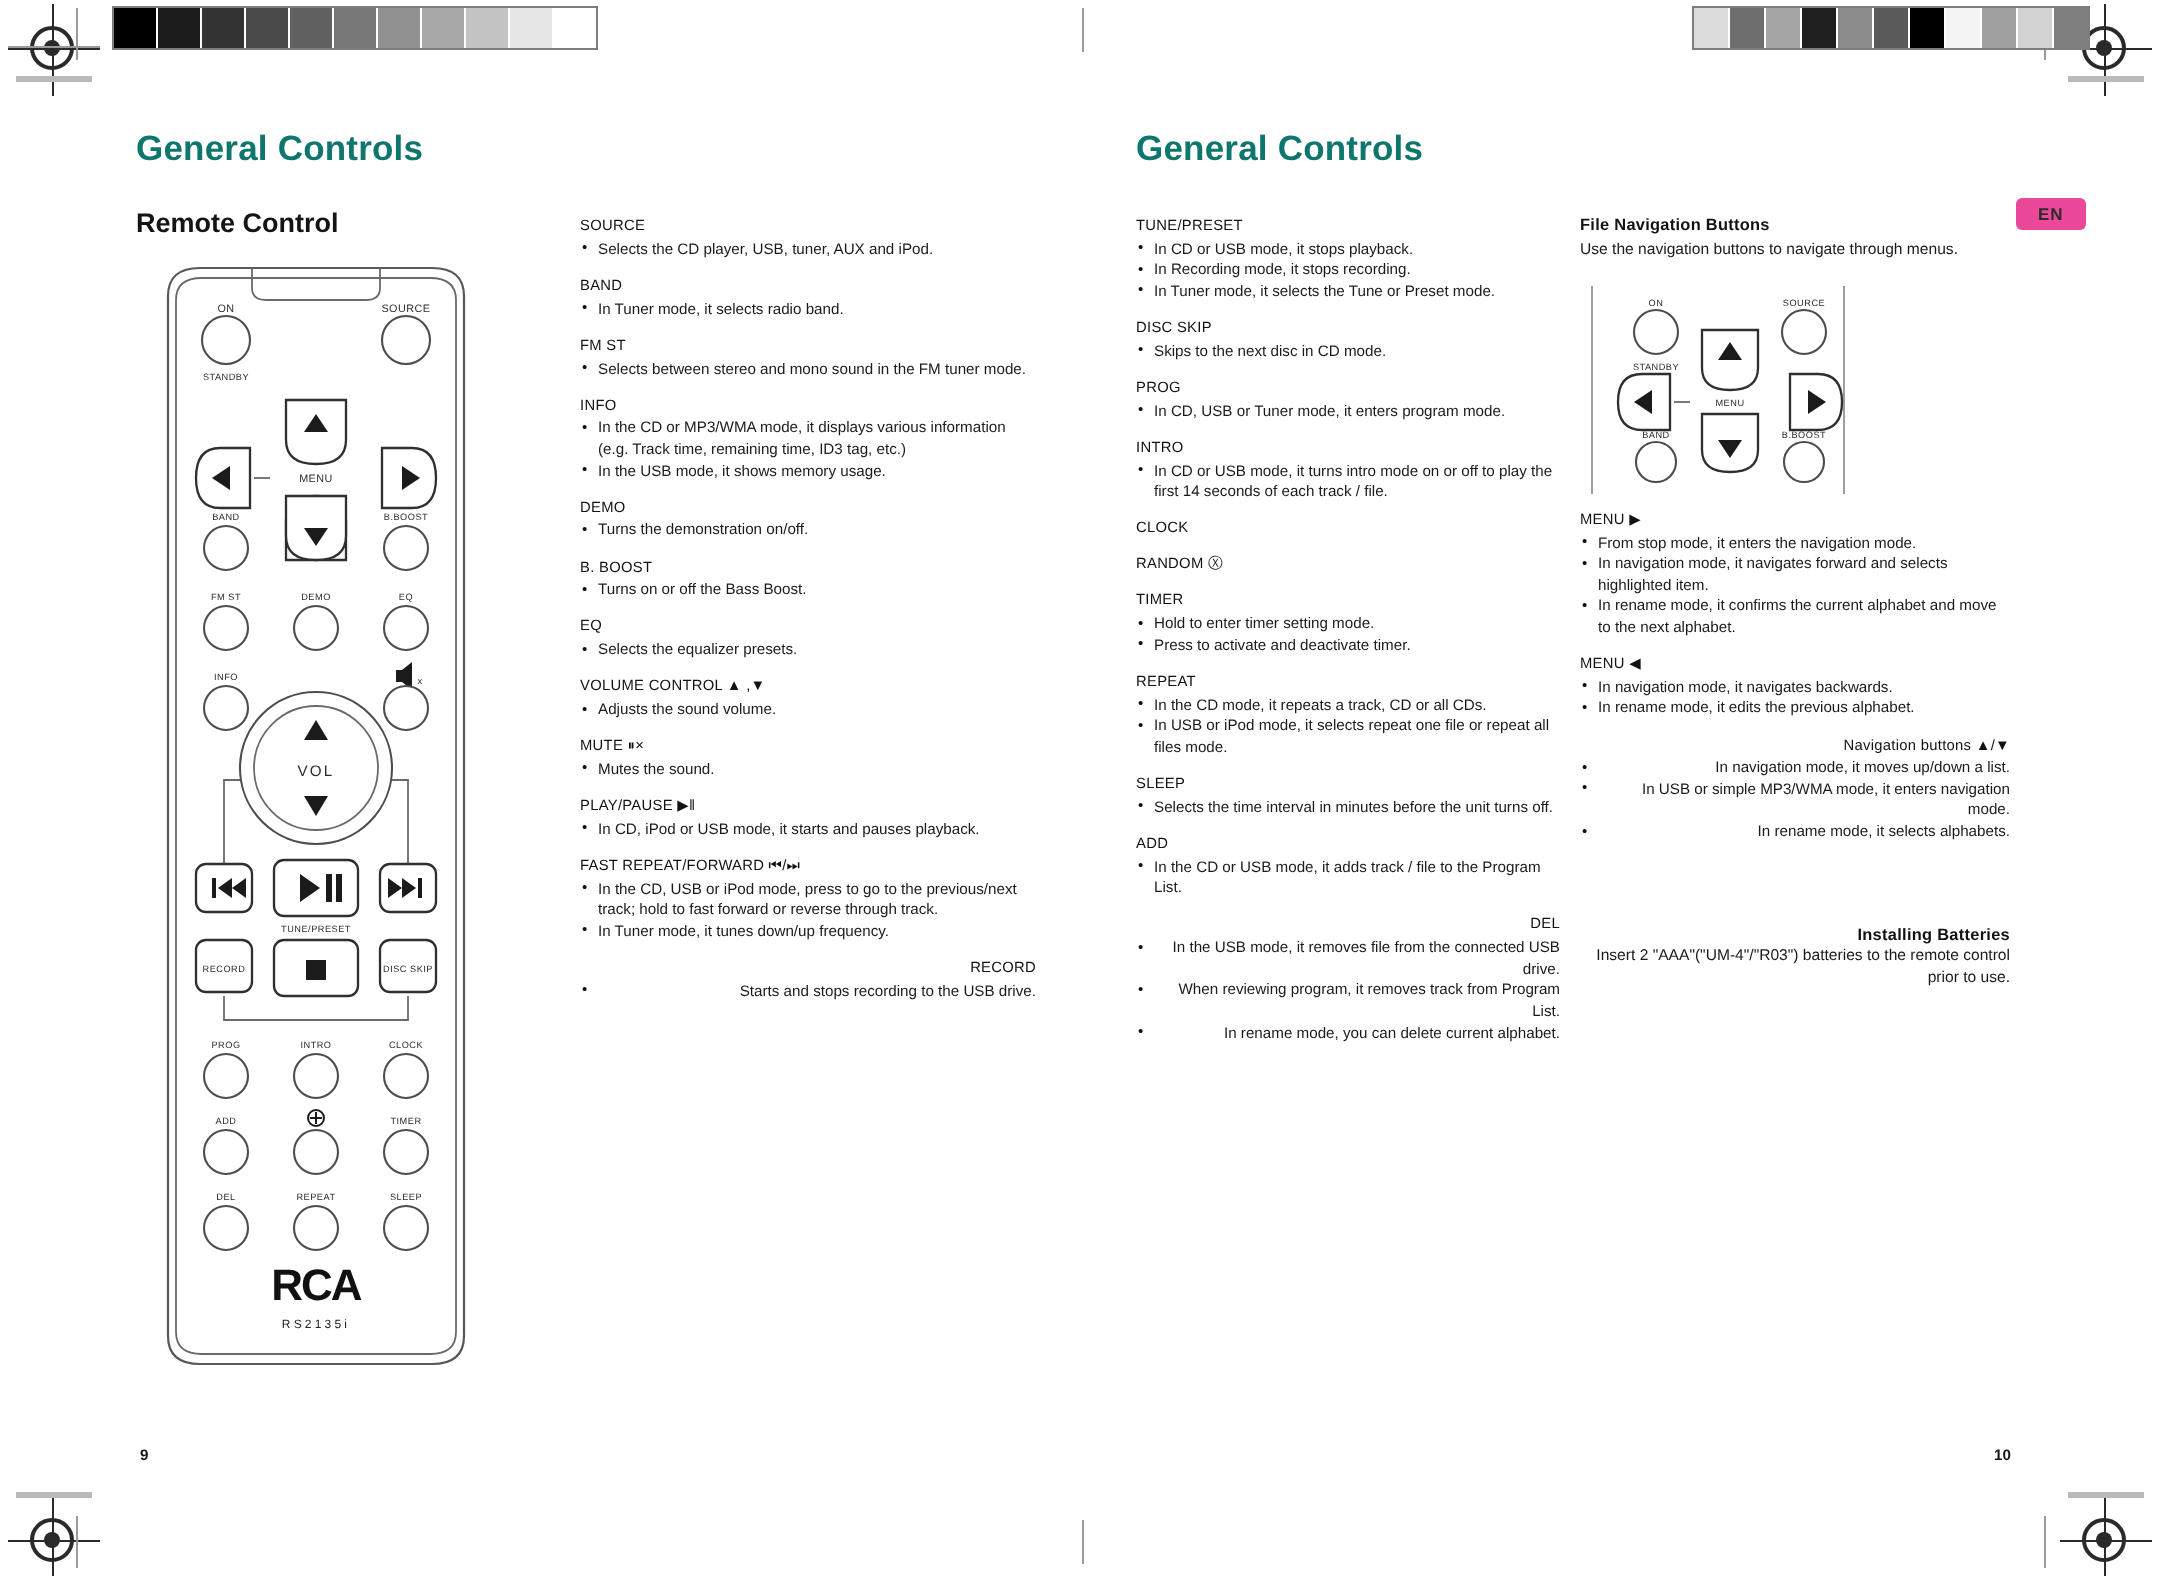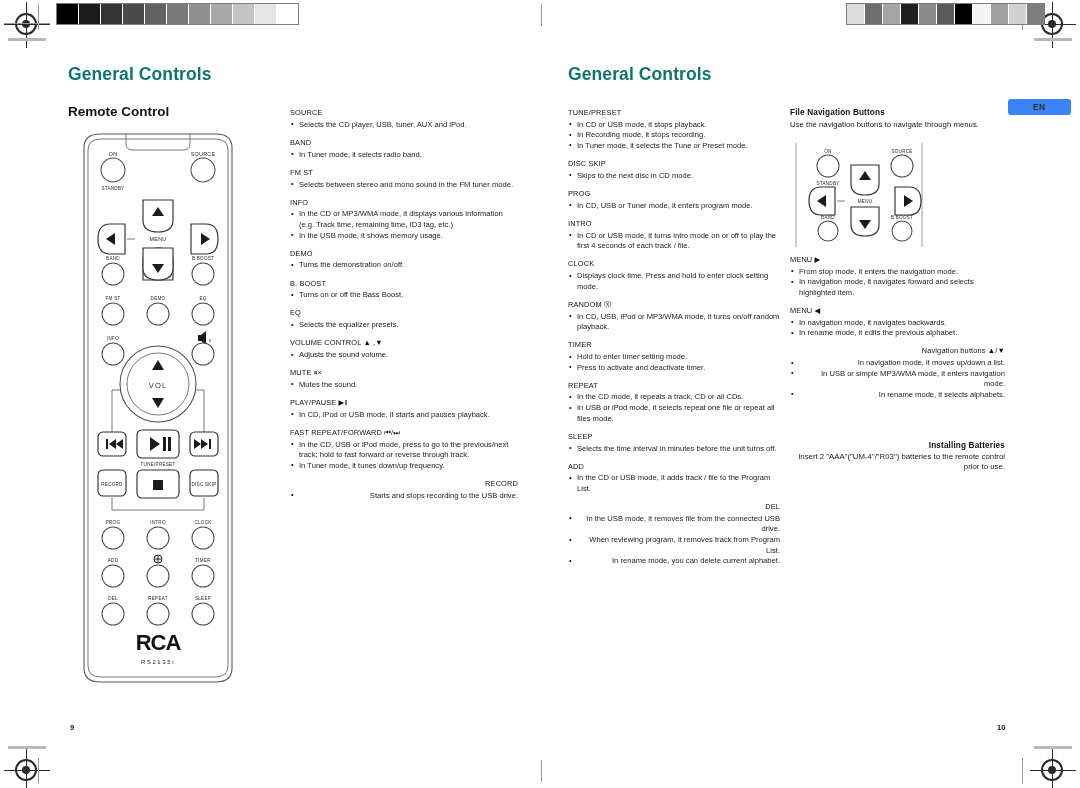--- a/index.html
+++ b/index.html
@@ -42,23 +42,23 @@
 
   .col{position:absolute;font-size:7.6px;line-height:10.6px;color:#1b1b1b;}
   .grp{margin-bottom:7.5px;}
   .grp:last-child{margin-bottom:0;text-align:right;}
   .hd{font-size:7.4px;font-weight:400;letter-spacing:.15px;margin-bottom:1.2px;color:#121212;}
   .hd.b{font-weight:700;font-size:8px;}
   .bl{position:relative;padding-left:9px;margin-bottom:0px;}
   .bl:before{content:"\2022";position:absolute;left:1px;top:-0.5px;font-size:7.5px;color:#111;}
 
   .enbadge{
-    position:absolute;background:#3b82f6;color:#2b2b2b;
+    position:absolute;background:#ec4899;color:#2b2b2b;
     font-size:8.5px;font-weight:600;letter-spacing:.4px;
-    padding:3px 25px;border-radius:3px;
+    padding:3px 11px;border-radius:3px;
   }
 
   .pgnum{position:absolute;font-size:7.6px;color:#161616;font-weight:600;}
 
   
   .remote-wrap{position:absolute;}
   svg{display:block;}
   .rl{fill:none;stroke:#58585a;stroke-width:1.1;}
   .rl2{fill:none;stroke:#6a6a6c;stroke-width:.9;}
   .btn{fill:#ffffff;stroke:#4d4d4f;stroke-width:1.05;}
@@ -335,29 +335,27 @@
         <div class="grp">
           <div class="hd">DISC SKIP</div>
           <div class="bl">Skips to the next disc in CD mode.</div>
         </div>
         <div class="grp">
           <div class="hd">PROG</div>
           <div class="bl">In CD, USB or Tuner mode, it enters program mode.</div>
         </div>
         <div class="grp">
           <div class="hd">INTRO</div>
-          <div class="bl">In CD or USB  mode, it turns intro mode on or off to play the first 4 seconds of each track / file.</div>
+          <div class="bl">In CD or USB  mode, it turns intro mode on or off to play the first 14 seconds of each track / file.</div>
         </div>
         <div class="grp">
           <div class="hd">CLOCK</div>
-          <div class="bl">Displays clock time. Press and hold to enter clock setting mode.</div>
         </div>
         <div class="grp">
           <div class="hd">RANDOM Ⓧ</div>
-          <div class="bl">In CD, USB, iPod or MP3/WMA mode,  it turns on/off random playback.</div>
         </div>
         <div class="grp">
           <div class="hd">TIMER</div>
           <div class="bl">Hold to enter timer setting mode.</div>
           <div class="bl">Press to activate and deactivate timer.</div>
         </div>
         <div class="grp">
           <div class="hd">REPEAT</div>
           <div class="bl">In the CD mode,  it repeats a track, CD or all CDs.</div>
           <div class="bl">In USB or iPod mode,  it selects repeat one file or repeat all files mode.</div>
@@ -414,20 +412,21 @@
           <text class="lab lab-s" x="112" y="80">B.BOOST</text>
           <circle class="btn" cx="112" cy="92" r="10"></circle>
         </svg>
       </div>
 
       <div class="col" id="rightCol2" style="position:relative;left:0;top:0;width:215px;margin-top:4px;">
           <div class="grp">
             <div class="hd">MENU ▶</div>
             <div class="bl">From stop mode, it enters the navigation mode.</div>
             <div class="bl">In navigation mode,   it navigates forward and selects highlighted item.</div>
+            <div class="bl">In rename mode,  it confirms the current alphabet and move to the next alphabet.</div>
           </div>
           <div class="grp">
             <div class="hd">MENU ◀</div>
             <div class="bl">In navigation mode,   it navigates backwards.</div>
             <div class="bl">In rename mode,  it edits the previous alphabet.</div>
           </div>
           <div class="grp">
             <div class="hd">Navigation buttons ▲/▼</div>
             <div class="bl">In navigation mode,   it moves up/down a list.</div>
             <div class="bl">In USB or simple MP3/WMA mode,   it enters navigation mode.</div>

